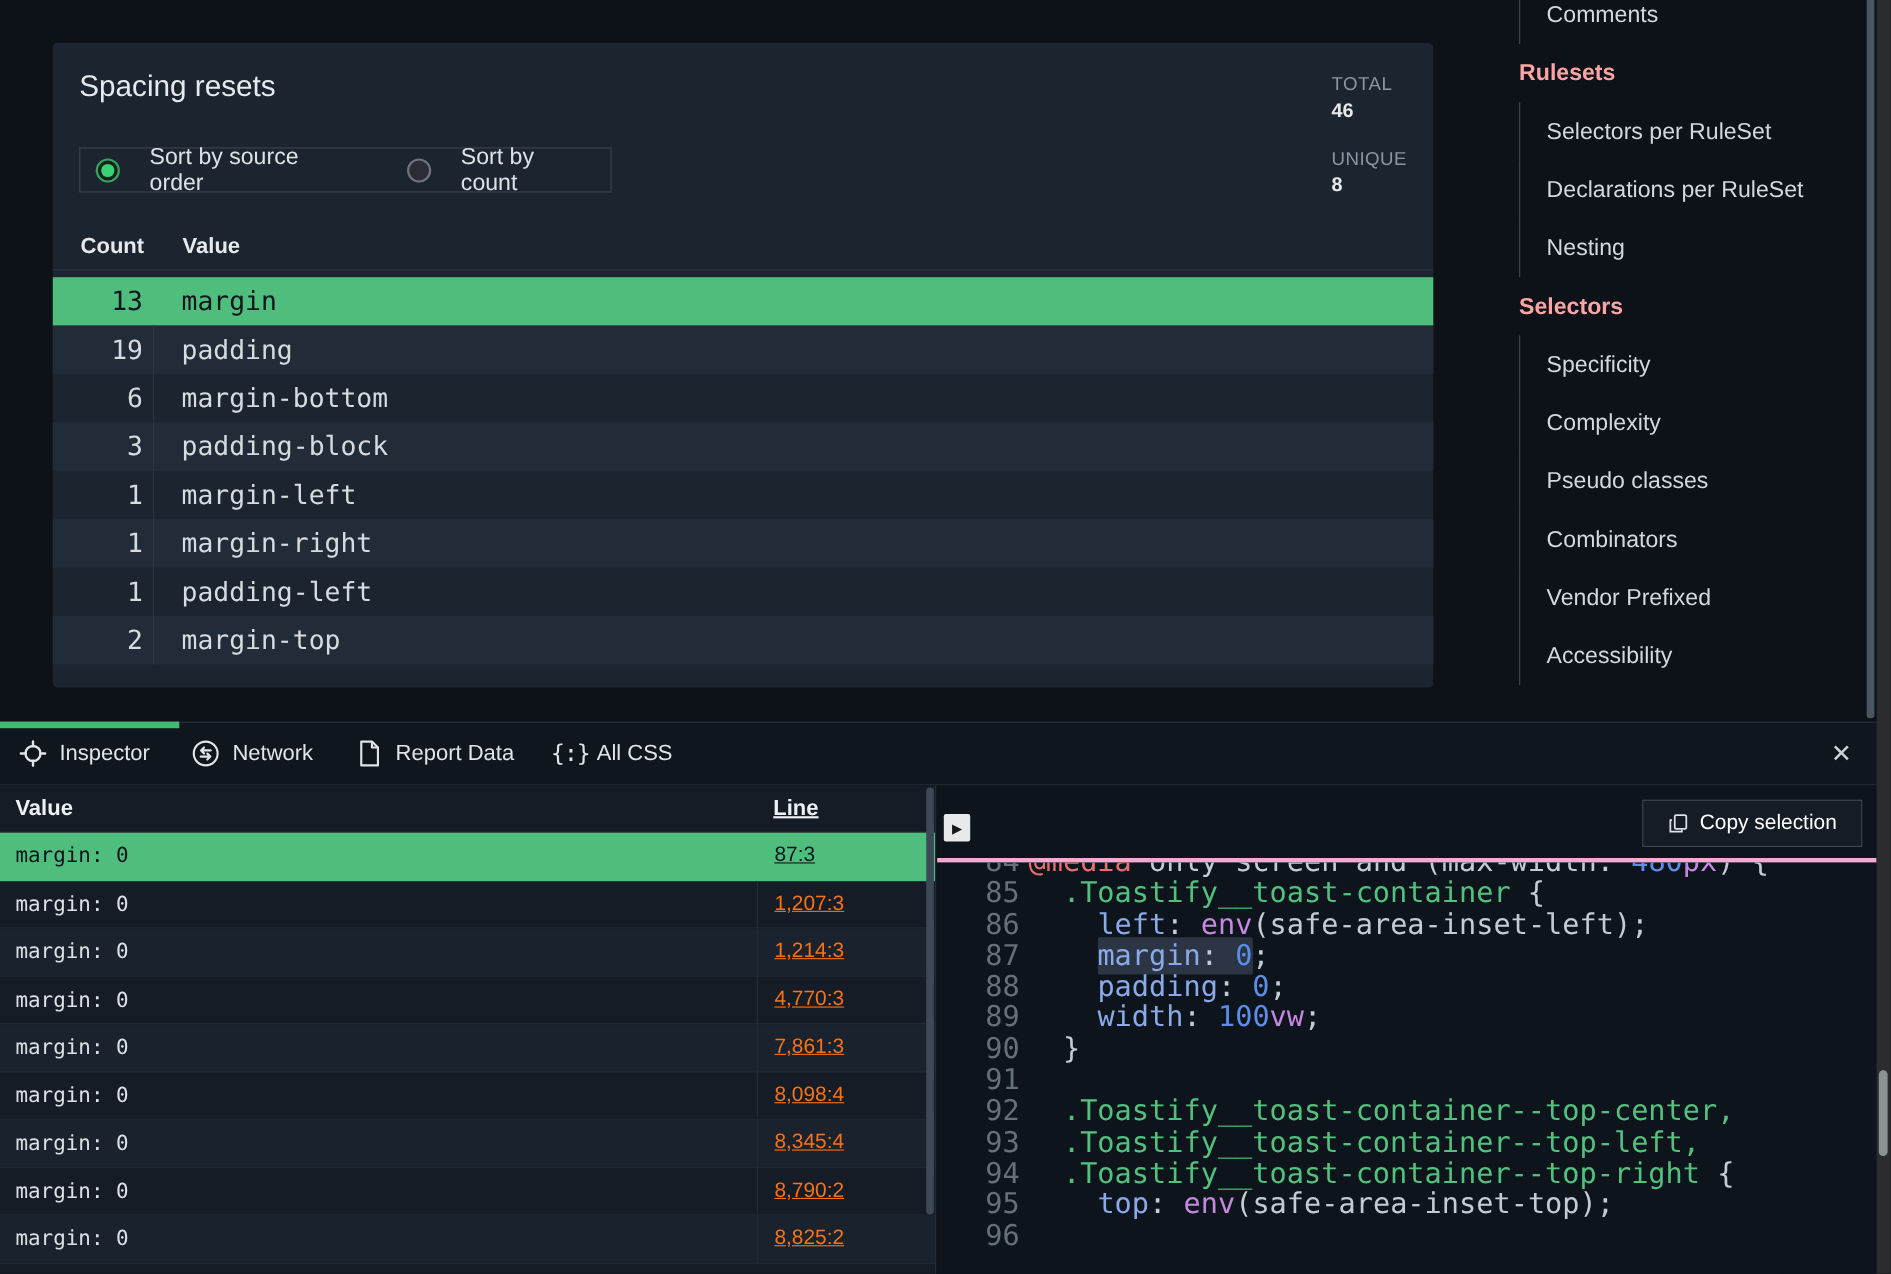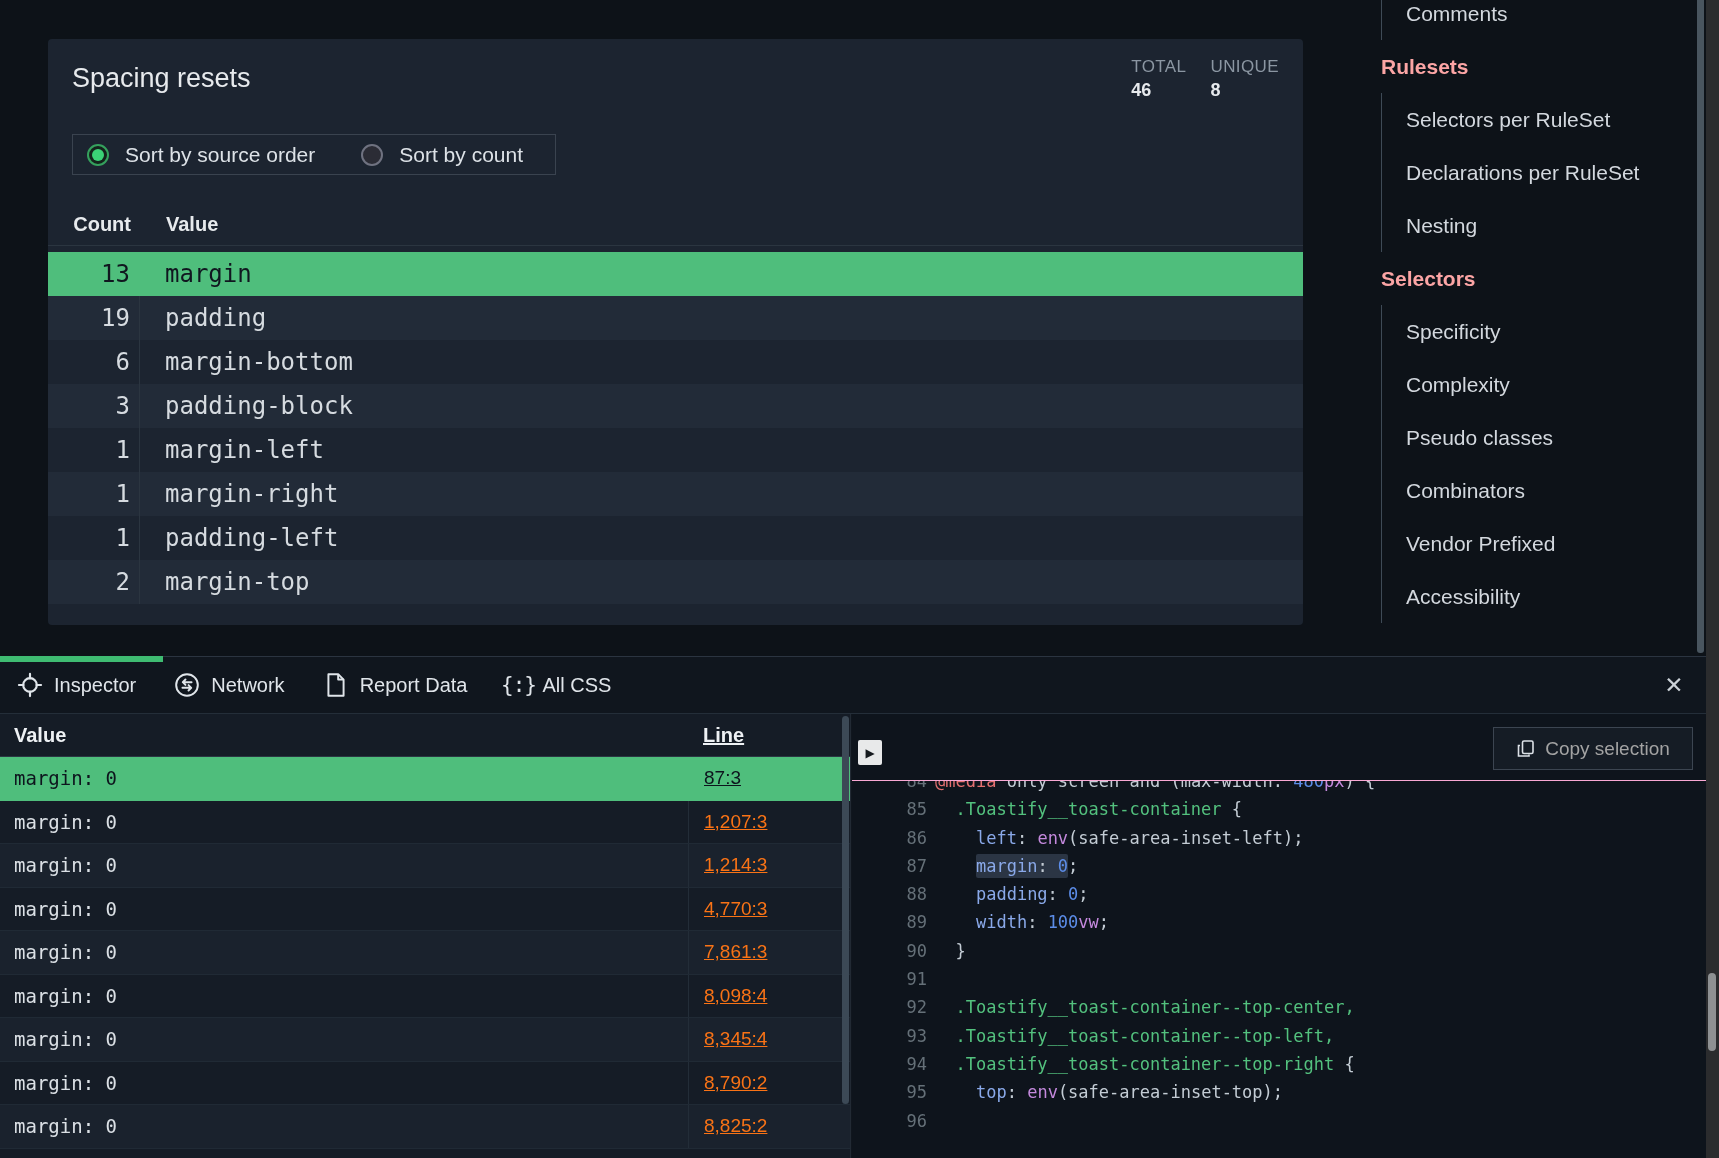--- a/index.html
+++ b/index.html
@@ -12,26 +12,26 @@
   body{
     position:relative;background:#0d1218;
     font-family:"Liberation Sans",sans-serif;color:#dfe4e9;
   }
   .mono{font-family:"DejaVu Sans Mono",monospace;}
 
   
   .topcard{position:absolute;left:48px;top:39px;width:1255px;height:586px;
     background:#1c2430;border-radius:4px;}
   .card-title{position:absolute;left:24px;top:24px;font-size:27px;font-weight:500;color:#e7eaed;}
-  .stats{position:absolute;top:18px;right:24px;display:flex;gap:24px;}
+  .stats{position:absolute;top:28px;right:24px;display:flex;gap:24px;flex-direction:column;}
   .stat .slabel{font-size:17px;letter-spacing:.4px;color:#8b96a2;}
   .stat .svalue{font-size:18px;font-weight:bold;color:#e7eaed;margin-top:3px;}
   .sortbox{position:absolute;left:24px;top:95px;width:484px;height:41px;
     border:1px solid #3a434f;display:flex;align-items:center;padding:0 14px;gap:46px;}
-  .ropt{display:flex;align-items:center;gap:16px;font-size:21px;color:#dde2e7;cursor:pointer;}
+  .ropt{display:flex;align-items:center;gap:27px;font-size:21px;color:#dde2e7;cursor:pointer;}
   .radio{width:22px;height:22px;border-radius:50%;flex:none;position:relative;
     border:2px solid #6f7280;background:#2b2c35;}
   .radio.sel{border-color:#35a15d;background:#14231c;}
   .radio.sel::after{content:"";position:absolute;left:3px;top:3px;width:12px;height:12px;
     border-radius:50%;background:#3bd276;}
   .sp-head{position:absolute;left:0;top:174px;width:100%;height:26px;}
   .h-cnt{position:absolute;left:0;width:83px;text-align:right;font-weight:bold;font-size:20px;color:#e7eaed;}
   .h-val{position:absolute;left:118px;font-weight:bold;font-size:20px;color:#e7eaed;}
   .sp-sep{position:absolute;left:0;top:206px;width:100%;height:1px;background:#2b3540;}
   .sp-rows{position:absolute;left:0;top:213px;width:100%;}
@@ -85,24 +85,24 @@
   .ins-row.hl-row .r-cell{border-left-color:transparent;}
   .ins-thumb{position:absolute;left:842px;top:2px;width:7px;height:388px;
     background:#3c4956;border-radius:3.5px;}
 
   
   .code{position:absolute;left:852px;top:57px;right:0;bottom:0;background:#0e141c;}
   .expand{position:absolute;left:6px;top:26px;width:24px;height:25px;background:#e8e9ea;
     border:none;border-radius:2px;cursor:pointer;display:flex;align-items:center;justify-content:center;
     font-size:12px;color:#15191e;padding:0;}
   .copy{position:absolute;right:13px;top:13px;width:200px;height:43px;background:#151c25;
-    border:1px solid #3c4551;color:#a3a3a3;font-size:19px;font-family:"Liberation Sans",sans-serif;
+    border:1px solid #3c4551;color:#ffffff;font-size:19px;font-family:"Liberation Sans",sans-serif;
     display:flex;align-items:center;justify-content:center;gap:10px;cursor:pointer;}
   .codeview{position:absolute;left:0;right:0;top:66px;bottom:0;overflow:hidden;
-    border-top:1px solid #f9a8d4;font-family:"DejaVu Sans Mono",monospace;font-size:17px;}
+    border-top:4px solid #f9a8d4;font-family:"DejaVu Sans Mono",monospace;font-size:26px;}
   .codeline{height:28.3px;line-height:28.3px;display:flex;white-space:pre;}
   .codeline:first-child{margin-top:-14px;}
   .ln{width:75px;text-align:right;color:#657078;flex:none;}
   .lc{margin-left:8px;}
   .tk-plain{color:var(--code-plain);} .tk-red{color:var(--code-red);}
   .tk-sel{color:var(--code-green);} .tk-prop{color:var(--code-blue);}
   .tk-fn{color:var(--code-purple);} .tk-num{color:var(--code-num);}
   .hl{background:#2b3544;border-radius:2px;padding:2px 0;}
 
   

